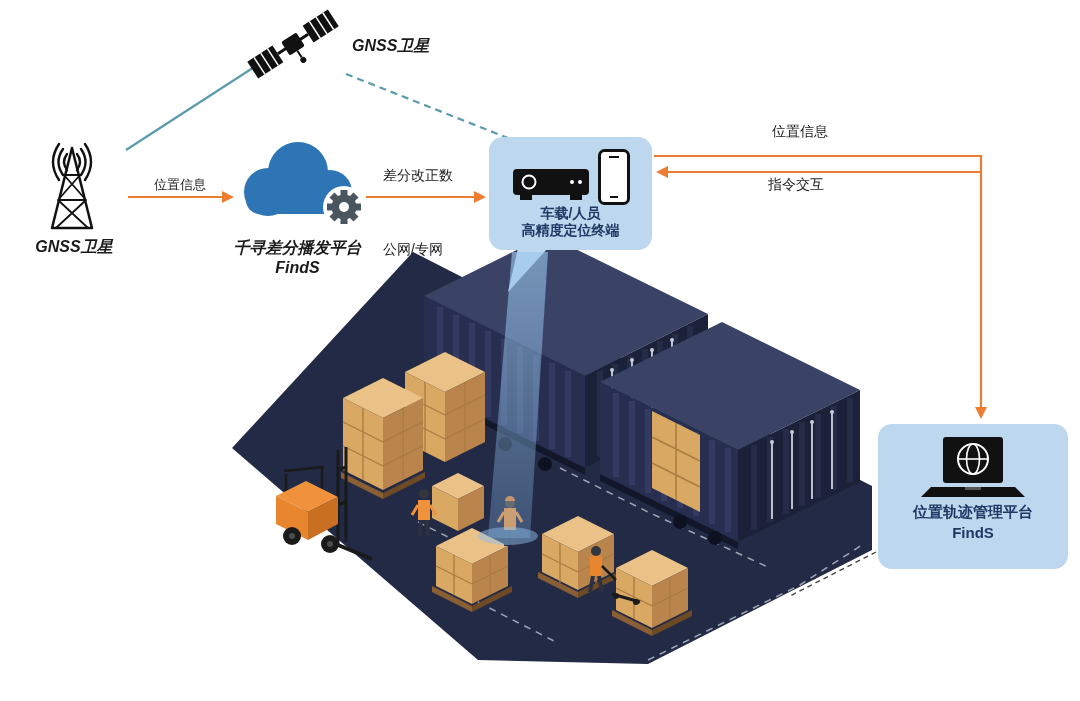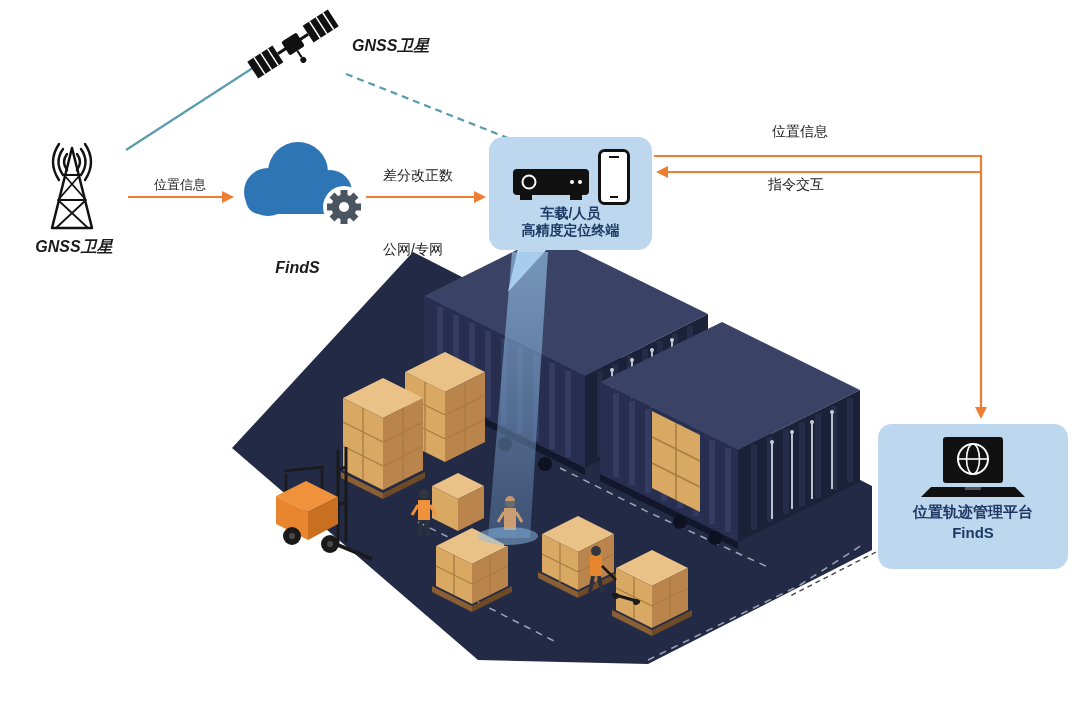--- a/index.html
+++ b/index.html
@@ -283,19 +283,20 @@
         <line x1="12" y1="48" x2="20" y2="48" stroke="#111" stroke-width="2"></line>
       </svg>
     </div>
     <div class="panel-line">车载/人员</div>
     <div class="panel-line">高精度定位终端</div>
   </div>
 
   <div class="lbl b16" style="left:352px;top:36px;">GNSS卫星</div>
   <div class="lbl b16 ctr" style="left:14px;top:237px;width:120px;">GNSS卫星</div>
   <div class="lbl n13 ctr" style="left:130px;top:176px;width:100px;">位置信息</div>
+  <div class="lbl b16 ctr" style="left:215px;top:238px;width:165px;">千寻差分播发平台</div>
   <div class="lbl b16 ctr" style="left:215px;top:259px;width:165px;">FindS</div>
   <div class="lbl n14" style="left:383px;top:167px;">差分改正数</div>
   <div class="lbl n14" style="left:383px;top:201px;margin-top:40px;">公网/专网</div>
   <div class="lbl n14 ctr" style="left:740px;top:123px;width:120px;">位置信息</div>
   <div class="lbl n14 ctr" style="left:736px;top:176px;width:120px;">指令交互</div>
 
 </div>
 
 </body></html>

